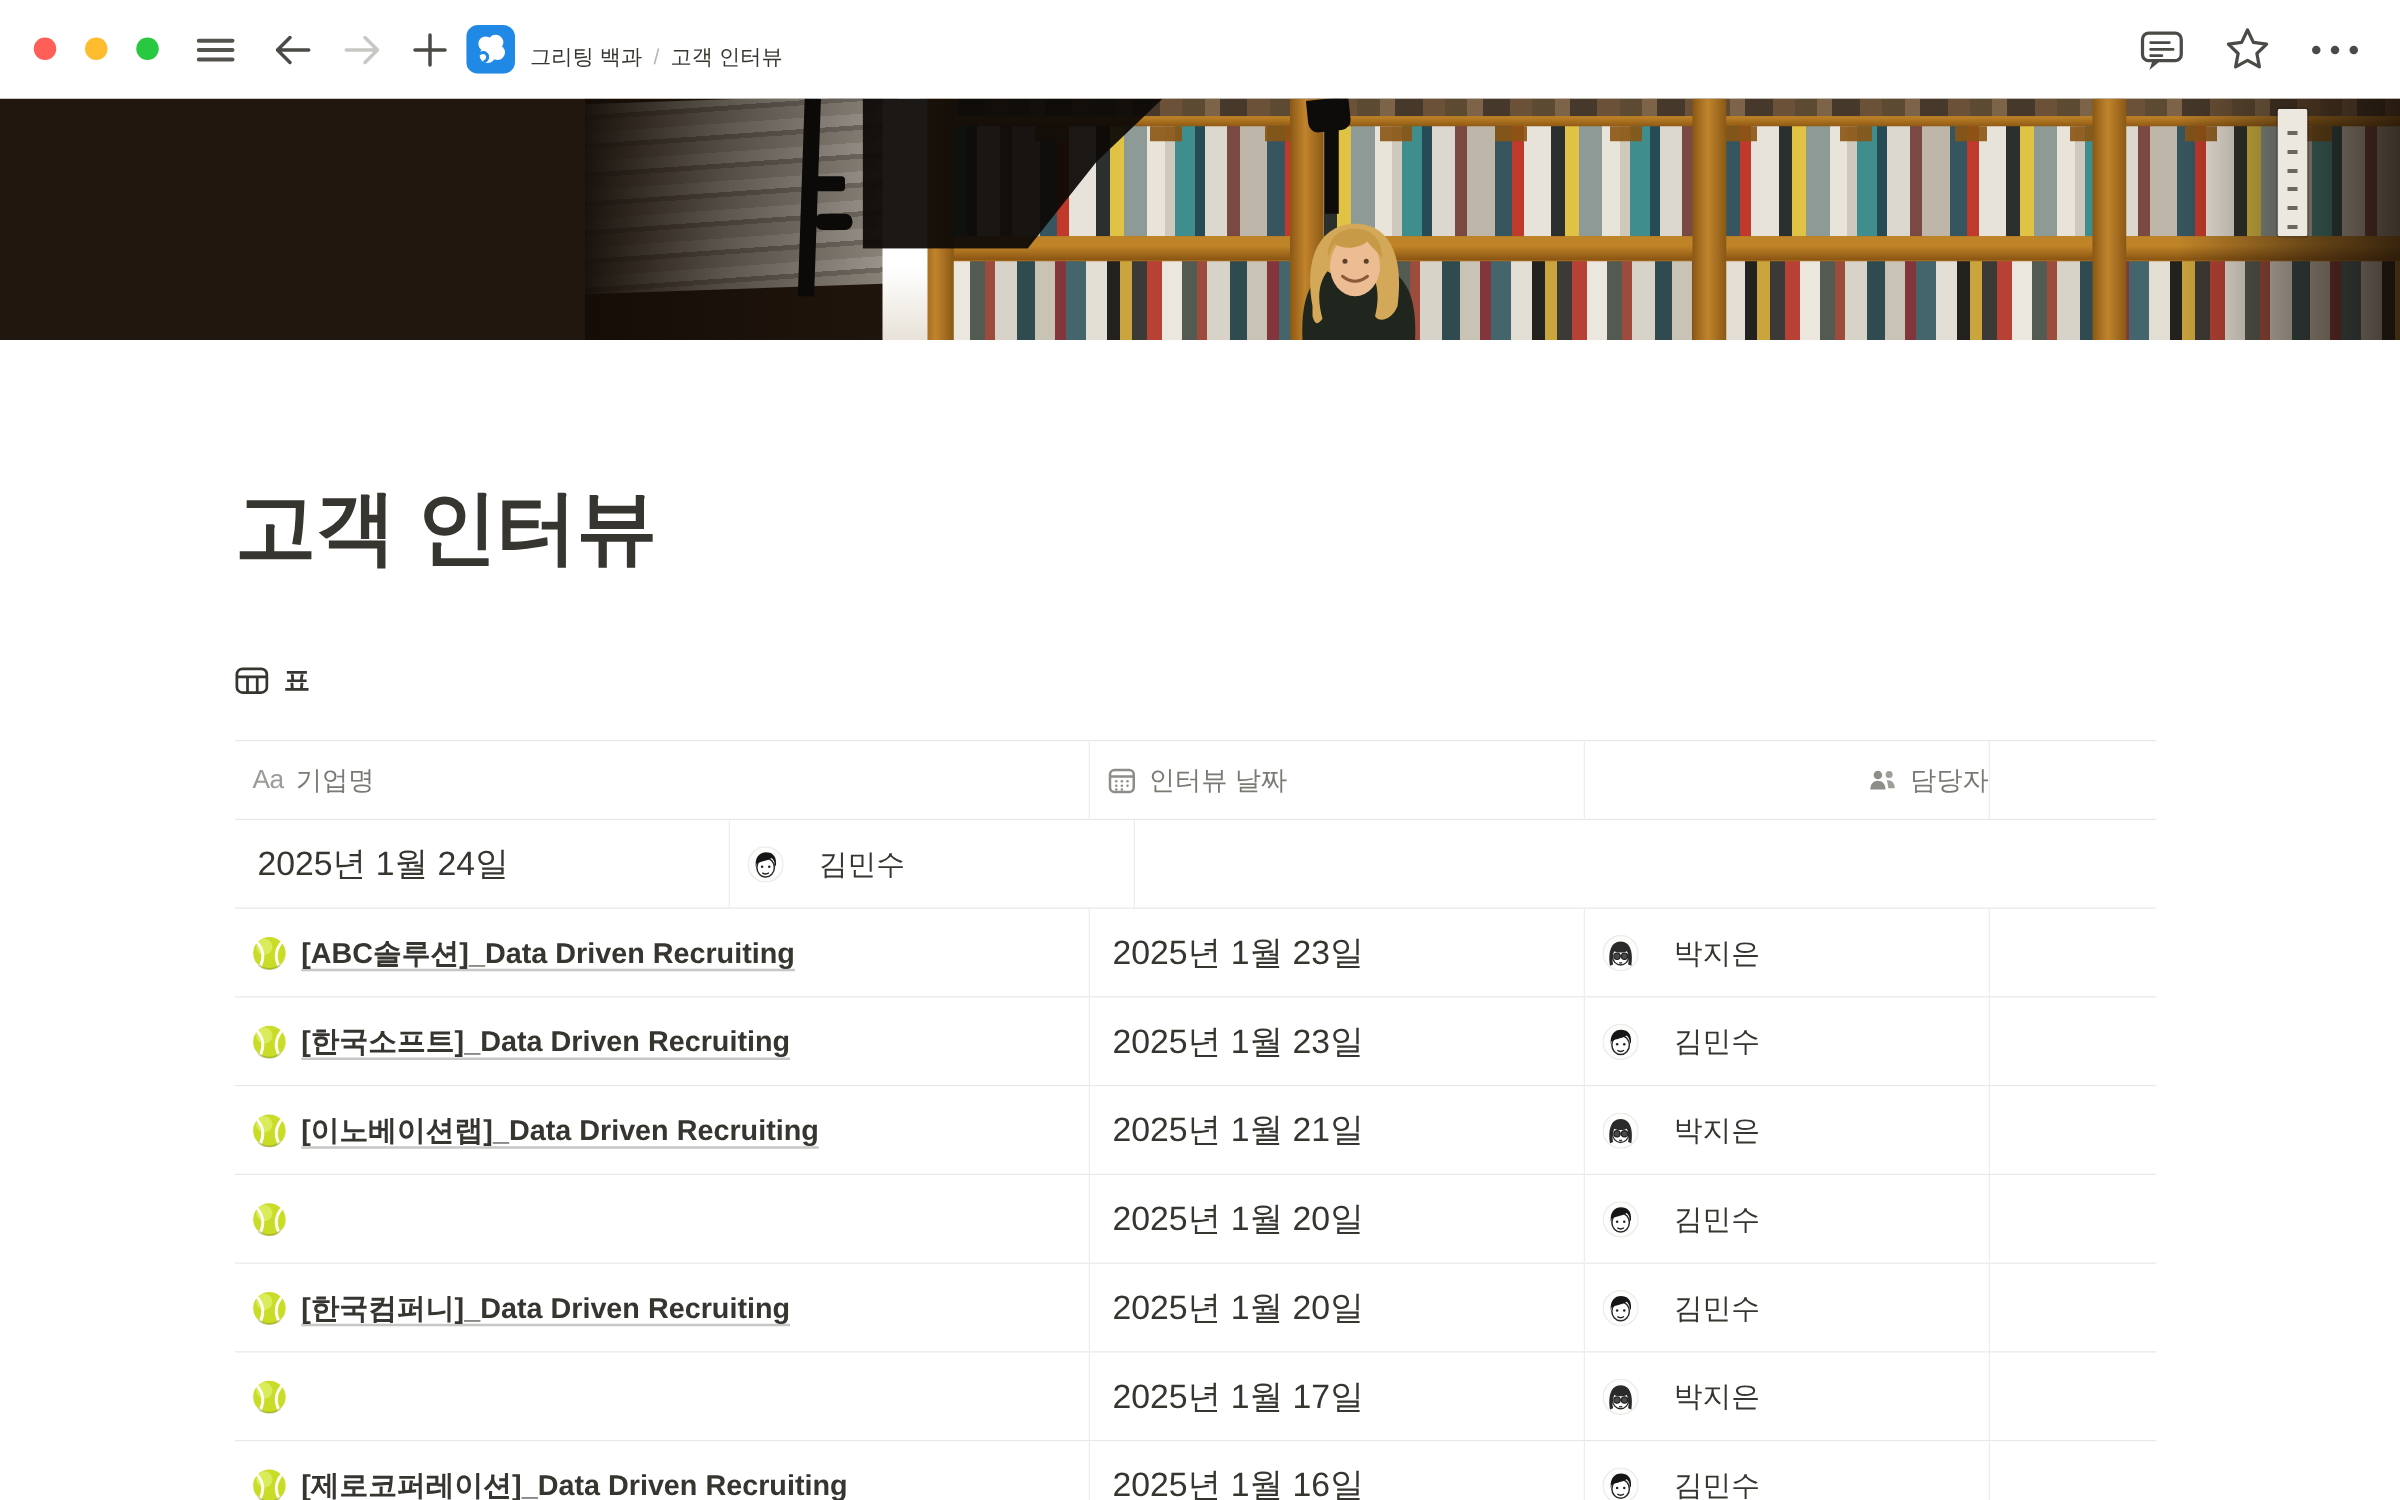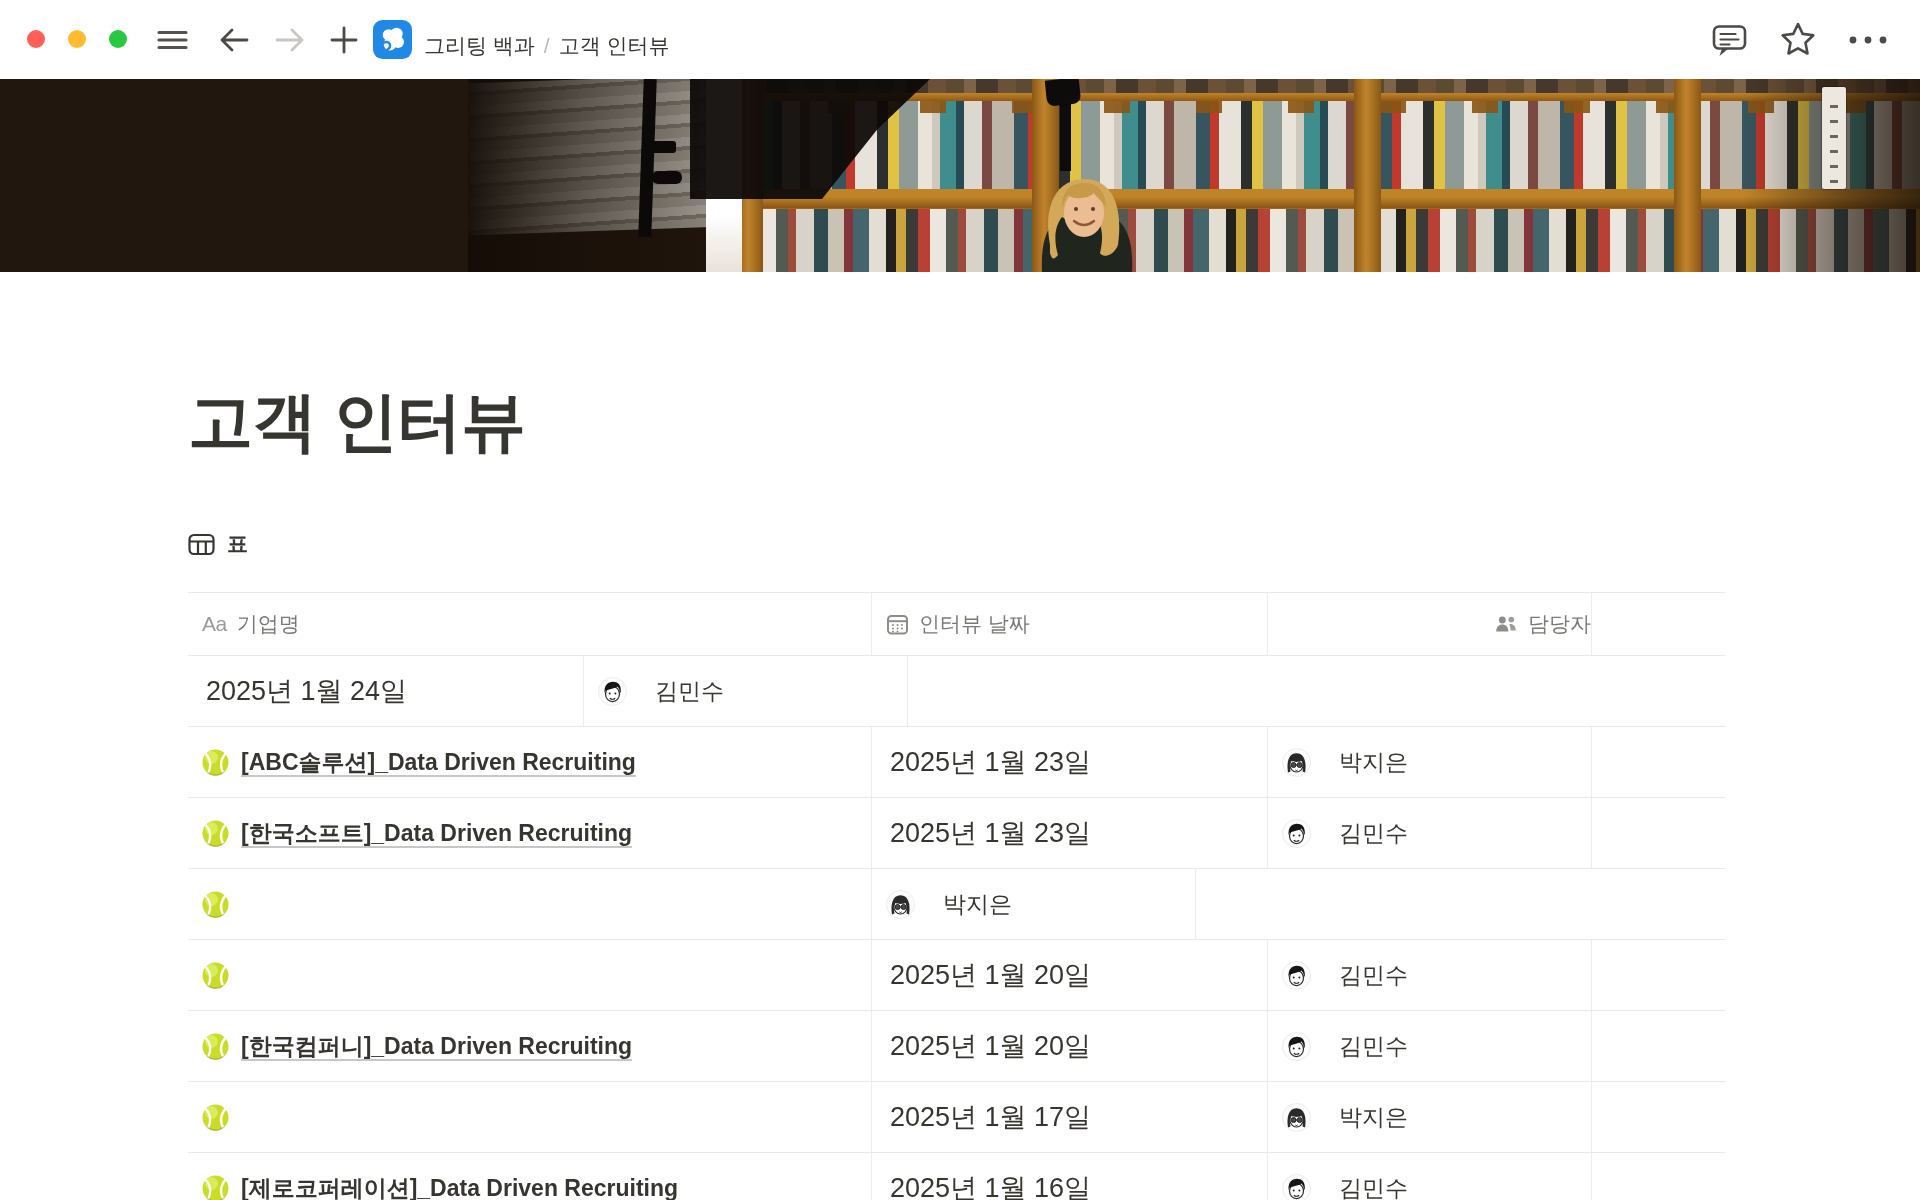--- a/index.html
+++ b/index.html
@@ -5,21 +5,21 @@
   * { margin:0; padding:0; box-sizing:border-box; }
   html,body { width:1920px; height:1200px; }
   body { font-family:"Liberation Sans","DejaVu Sans",sans-serif; background:#fff; color:#37352f; }
   .app { position:relative; width:1920px; height:1200px; overflow:hidden; background:#fff; }
 
   
   .toolbar { position:absolute; top:0; left:0; width:1920px; height:79px; background:#fff; }
   .traffic { position:absolute; top:30px; left:27px; display:flex; gap:23px; }
   .light { width:18px; height:18px; border-radius:50%; }
   .tb-ico { position:absolute; top:0; height:79px; display:flex; align-items:center; justify-content:center; cursor:pointer; }
-  .breadcrumb { position:absolute; left:424px; top:0; height:91px; display:flex; align-items:center; gap:9px; font-size:21px; color:#37352f; }
+  .breadcrumb { position:absolute; left:424px; top:0; height:91px; display:flex; align-items:center; gap:9px; font-size:17px; color:#37352f; }
   .breadcrumb .sep { color:#b9b7b4; }
   .crumb { cursor:pointer; }
 
   
   .cover { position:absolute; top:79px; left:0; width:1920px; height:193px; overflow:hidden; background:#22170e; }
   .cov-blinds { position:absolute; left:468px; top:0; width:250px; height:152px; transform:skewY(-2deg);
     background:repeating-linear-gradient(178deg,#b7b1a8 0 9px,#837d74 9px 13px,#a29c92 13px 23px); }
   .cov-blinds-shade { position:absolute; left:468px; top:0; width:250px; height:193px;
     background:linear-gradient(90deg,rgba(20,12,6,.96) 0%,rgba(20,12,6,.55) 45%,rgba(20,12,6,.15) 100%); }
   .cov-window { position:absolute; left:706px; top:0; width:36px; height:193px; background:linear-gradient(180deg,#ffffff 0 70%,#e8e2d8); }
@@ -305,20 +305,24 @@
         <span>김민수</span>
         </div>
       <div class="cell c-extra"></div>
     </div>
 
     <div class="trow">
       <div class="cell c-name">
           <svg class="ballwrap">
             <use href="#sym-ball"></use>
           </svg>
+        <span class="pagelink">[이노베이션랩]_Data Driven Recruiting</span>
+        </div>
+      <div class="cell c-date">
+          <span>2025년 1월 21일</span>
         </div>
       <div class="cell c-person">
           <svg class="avatar">
             <use href="#sym-av-f"></use>
           </svg>
         <span>박지은</span>
         </div>
       <div class="cell c-extra"></div>
     </div>
 

